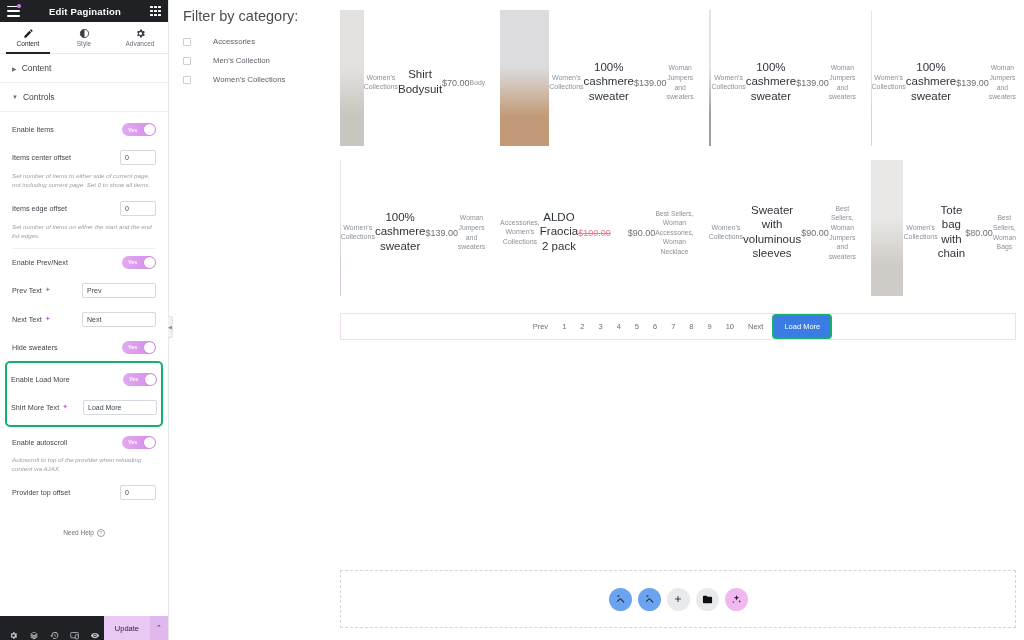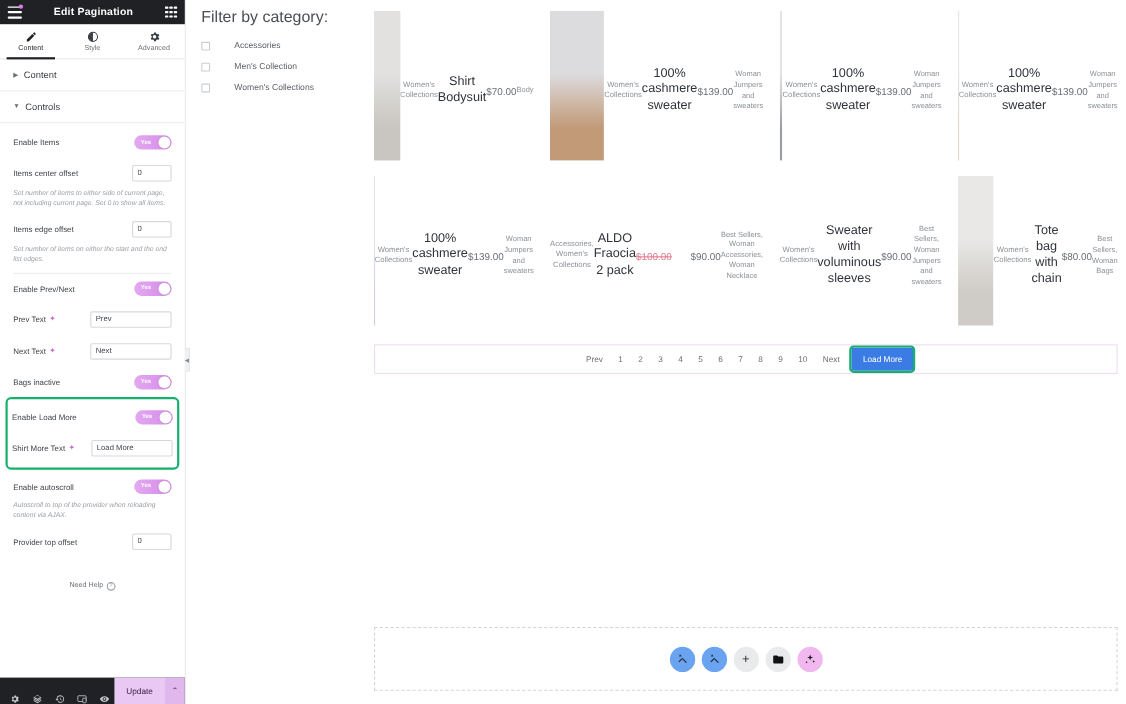--- a/index.html
+++ b/index.html
@@ -250,21 +250,21 @@
 
       <div class="row">
         <span class="row-label">
           <span>Next Text</span>
           <span class="dyn">✦</span>
         </span>
         <input class="textbox" type="text" value="Next" style="">
       </div>
 
       <div class="row">
-        <span class="row-label">Bags inactive</span>
+        <span class="row-label">Hide sweaters</span>
         <div class="toggle">
           <span>Yes</span>
             <i></i>
         </div>
       </div>
 
       <div class="hl-box">
         <div class="row">
           <span class="row-label">Enable Load More</span>
           <div class="toggle">

